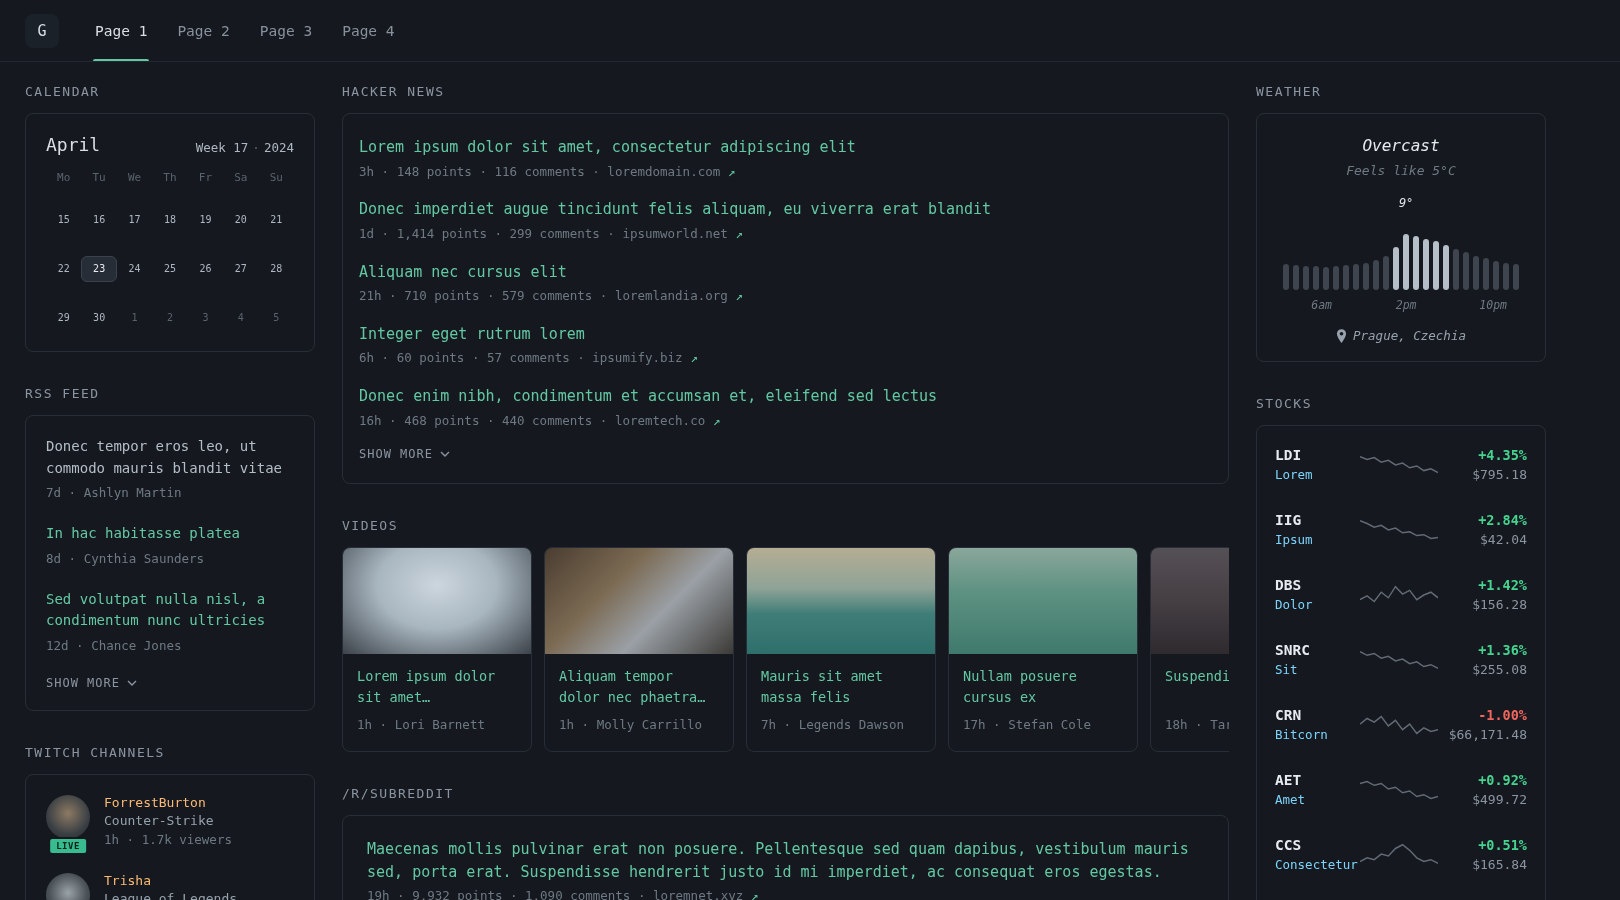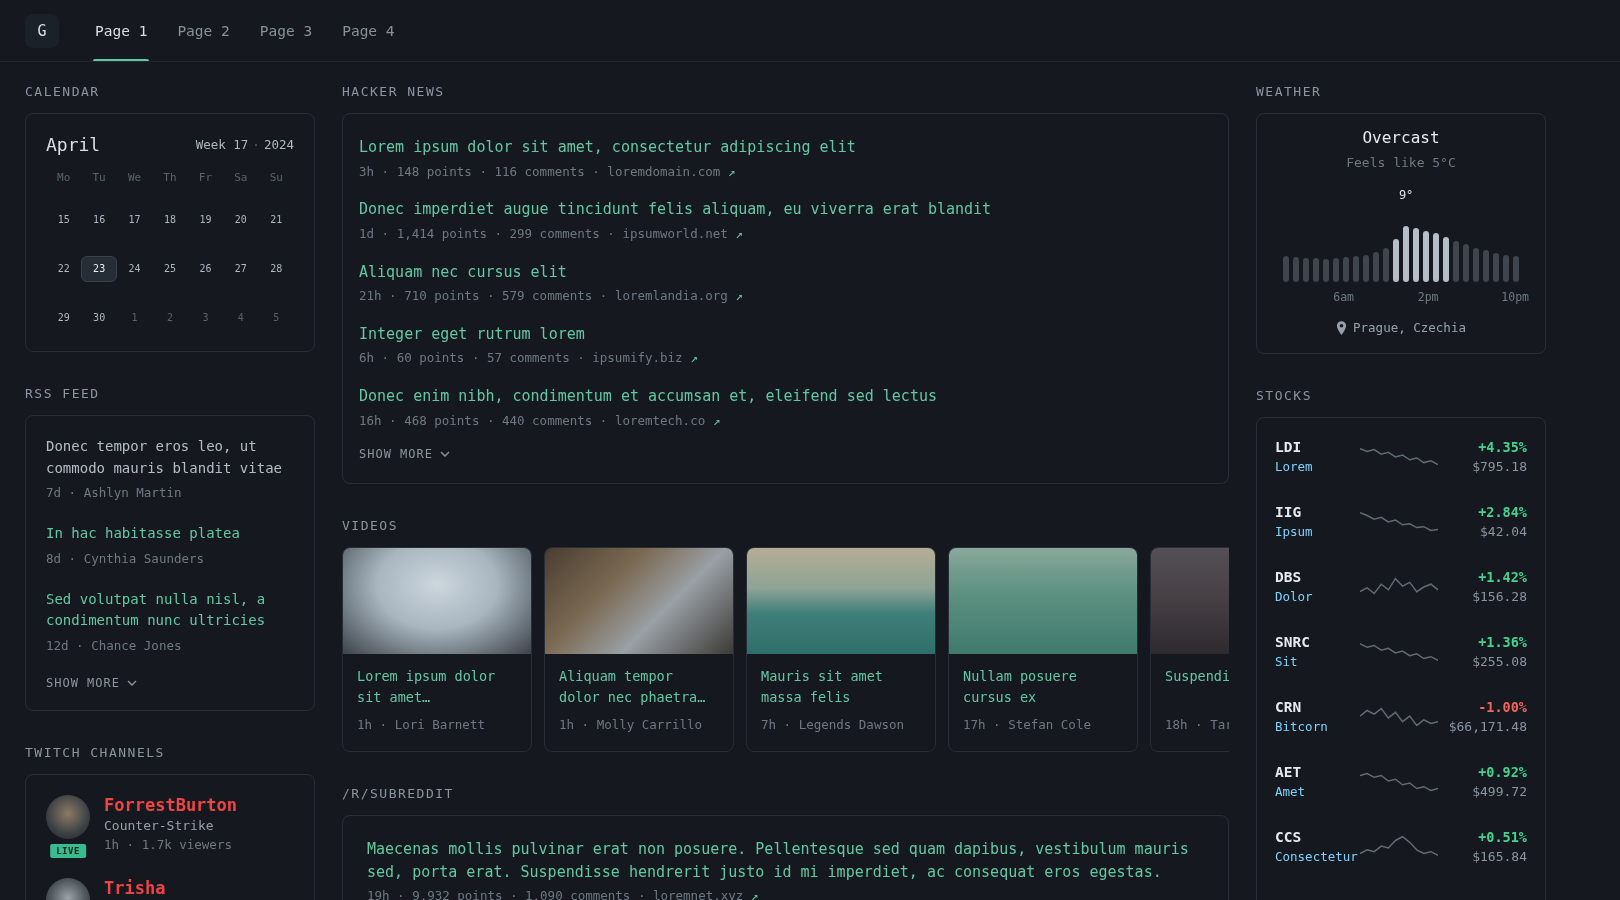--- a/index.html
+++ b/index.html
@@ -23,21 +23,21 @@
   .tab.active::after{content:""; position:absolute; left:0; right:0; bottom:0; height:2px; border-radius:2px 2px 0 0; background:var(--accent);}
   
   .main{display:flex; gap:27px; padding:22px 74px 0 25px; align-items:flex-start;}
   .col-left,.col-right{flex:0 0 290px; width:290px;}
   .col-mid{flex:1; min-width:0;}
   .section{margin-bottom:34px;}
   .sec-label{font-size:13px; letter-spacing:1.5px; color:var(--label); margin-bottom:14px; text-transform:uppercase;}
   .card{border:1px solid var(--border); border-radius:8px; padding:20px;}
   .meta{font-size:12.5px; color:var(--muted); line-height:1.5;}
   
-  .cal-head{display:flex; justify-content:space-between; align-items:center; margin-bottom:16px;}
+  .cal-head{display:flex; justify-content:space-between; align-items:flex-end; margin-bottom:16px;}
   .cal-month{font-size:18px; color:var(--text);}
   .cal-meta{font-size:12.5px; color:#aeb8c2;}
   .cal-meta .dot{color:#5b646e; margin:0 4px;}
   .cal-grid{display:grid; grid-template-columns:repeat(7,1fr); row-gap:12px; text-align:center;}
   .cal-dow{font-size:11px; color:#59636d;}
   .cal-day{font-size:10px; color:#aeb8c2; height:26px; line-height:26px; cursor:pointer; border-radius:6px;margin-top:11px;}
   .cal-day.dim{color:#59636d;}
   .cal-day.sel{background:#262d36; border:1px solid #3a434d; line-height:24px; color:#e6ebef;}
   
   .feed-item{margin-bottom:20px;}
@@ -46,47 +46,47 @@
   .feed-item .meta{margin-top:5px;}
   .show-more{display:flex; align-items:center; gap:7px; font-size:12px; letter-spacing:1px; color:var(--label); cursor:pointer; margin-top:14px;}
   .chev{width:10px; height:6px;}
   
   .tw-row{display:flex; gap:14px; margin-bottom:24px;}
   .tw-avatar-wrap{position:relative; flex:0 0 44px;}
   .tw-avatar{width:44px; height:44px; border-radius:50%;}
   .live-badge{position:absolute; left:50%; bottom:-6px; transform:translateX(-50%);
     background:var(--live-bg); color:#0b231a; font-size:9px; font-weight:bold; letter-spacing:.5px;
     padding:2px 6px; border-radius:4px; border:2px solid var(--bg);}
-  .tw-name{font-size:17px; color:#ef4444; cursor:pointer;font-weight:bold;}
+  .tw-name{font-size:13px; color:#fdba74; cursor:pointer;}
   .tw-game{font-size:13px; color:#96a1ab; margin-top:3px;}
   .tw-row .meta{margin-top:3px;}
   
   .hn-item{margin-bottom:17px;}
   .hn-title{font-size:15px; line-height:1.5; color:var(--accent); cursor:pointer; margin-bottom:4px;}
   .domain{cursor:pointer;}
   .arrow{color:var(--accent);}
   
   .video-row{display:flex; gap:12px; overflow:hidden;}
   .video-card{flex:0 0 190px; width:190px; border:1px solid var(--border); border-radius:8px; overflow:hidden; cursor:pointer;}
   .video-thumb{height:106px; width:100%;}
   .video-body{padding:12px 14px 16px;}
   .video-title{font-size:13.5px; line-height:1.55; color:var(--accent);
     display:-webkit-box; -webkit-line-clamp:2; -webkit-box-orient:vertical; overflow:hidden; height:42px;}
   .video-meta{margin-top:8px; white-space:nowrap; overflow:hidden;}
   
-  .weather-card{text-align:center; padding:14px 16px 18px;}
+  .weather-card{text-align:center; padding:22px 16px 18px;font-style:italic;}
   .w-cond{font-size:16px; color:#e6ebef;}
   .w-feels{font-size:13px; color:var(--muted); margin-top:8px;}
   .w-chart{position:relative; margin-top:34px; height:78px;}
   .w-temp{position:absolute; top:-16px; left:52%; transform:translateX(-50%); font-size:12px; color:#dfe5ea;}
   .w-bars{position:absolute; bottom:0; left:0; right:0; display:flex; align-items:flex-end; justify-content:center; gap:4px; height:60px;}
   .w-bar{width:6px; border-radius:3px; background:var(--bar);}
   .w-bar.bright{background:var(--bar-bright);}
   .w-times{position:relative; height:16px; margin-top:8px;}
-  .w-time{position:absolute; transform:translateX(-50%); font-size:11.5px; color:var(--muted);margin-left:22px;}
+  .w-time{position:absolute; transform:translateX(-50%); font-size:11.5px; color:var(--muted);}
   .w-loc{display:flex; align-items:center; justify-content:center; gap:6px; margin-top:14px; font-size:12.5px; color:#97a2ac;}
   .pin{width:11px; height:14px; fill:#97a2ac;}
   
   .stocks-card{padding:6px 18px;}
   .stock-row{display:flex; align-items:center; justify-content:space-between; padding:15px 0; cursor:pointer;}
   .stock-info{flex:0 0 84px;}
   .stock-ticker{font-size:14.5px; font-weight:bold; color:#e6ebef;}
   .stock-name{font-size:12.5px; color:#7dd3fc; margin-top:4px;}
   .spark{width:78px; height:28px;}
   .spark polyline{fill:none; stroke:var(--spark); stroke-width:1.6;}

